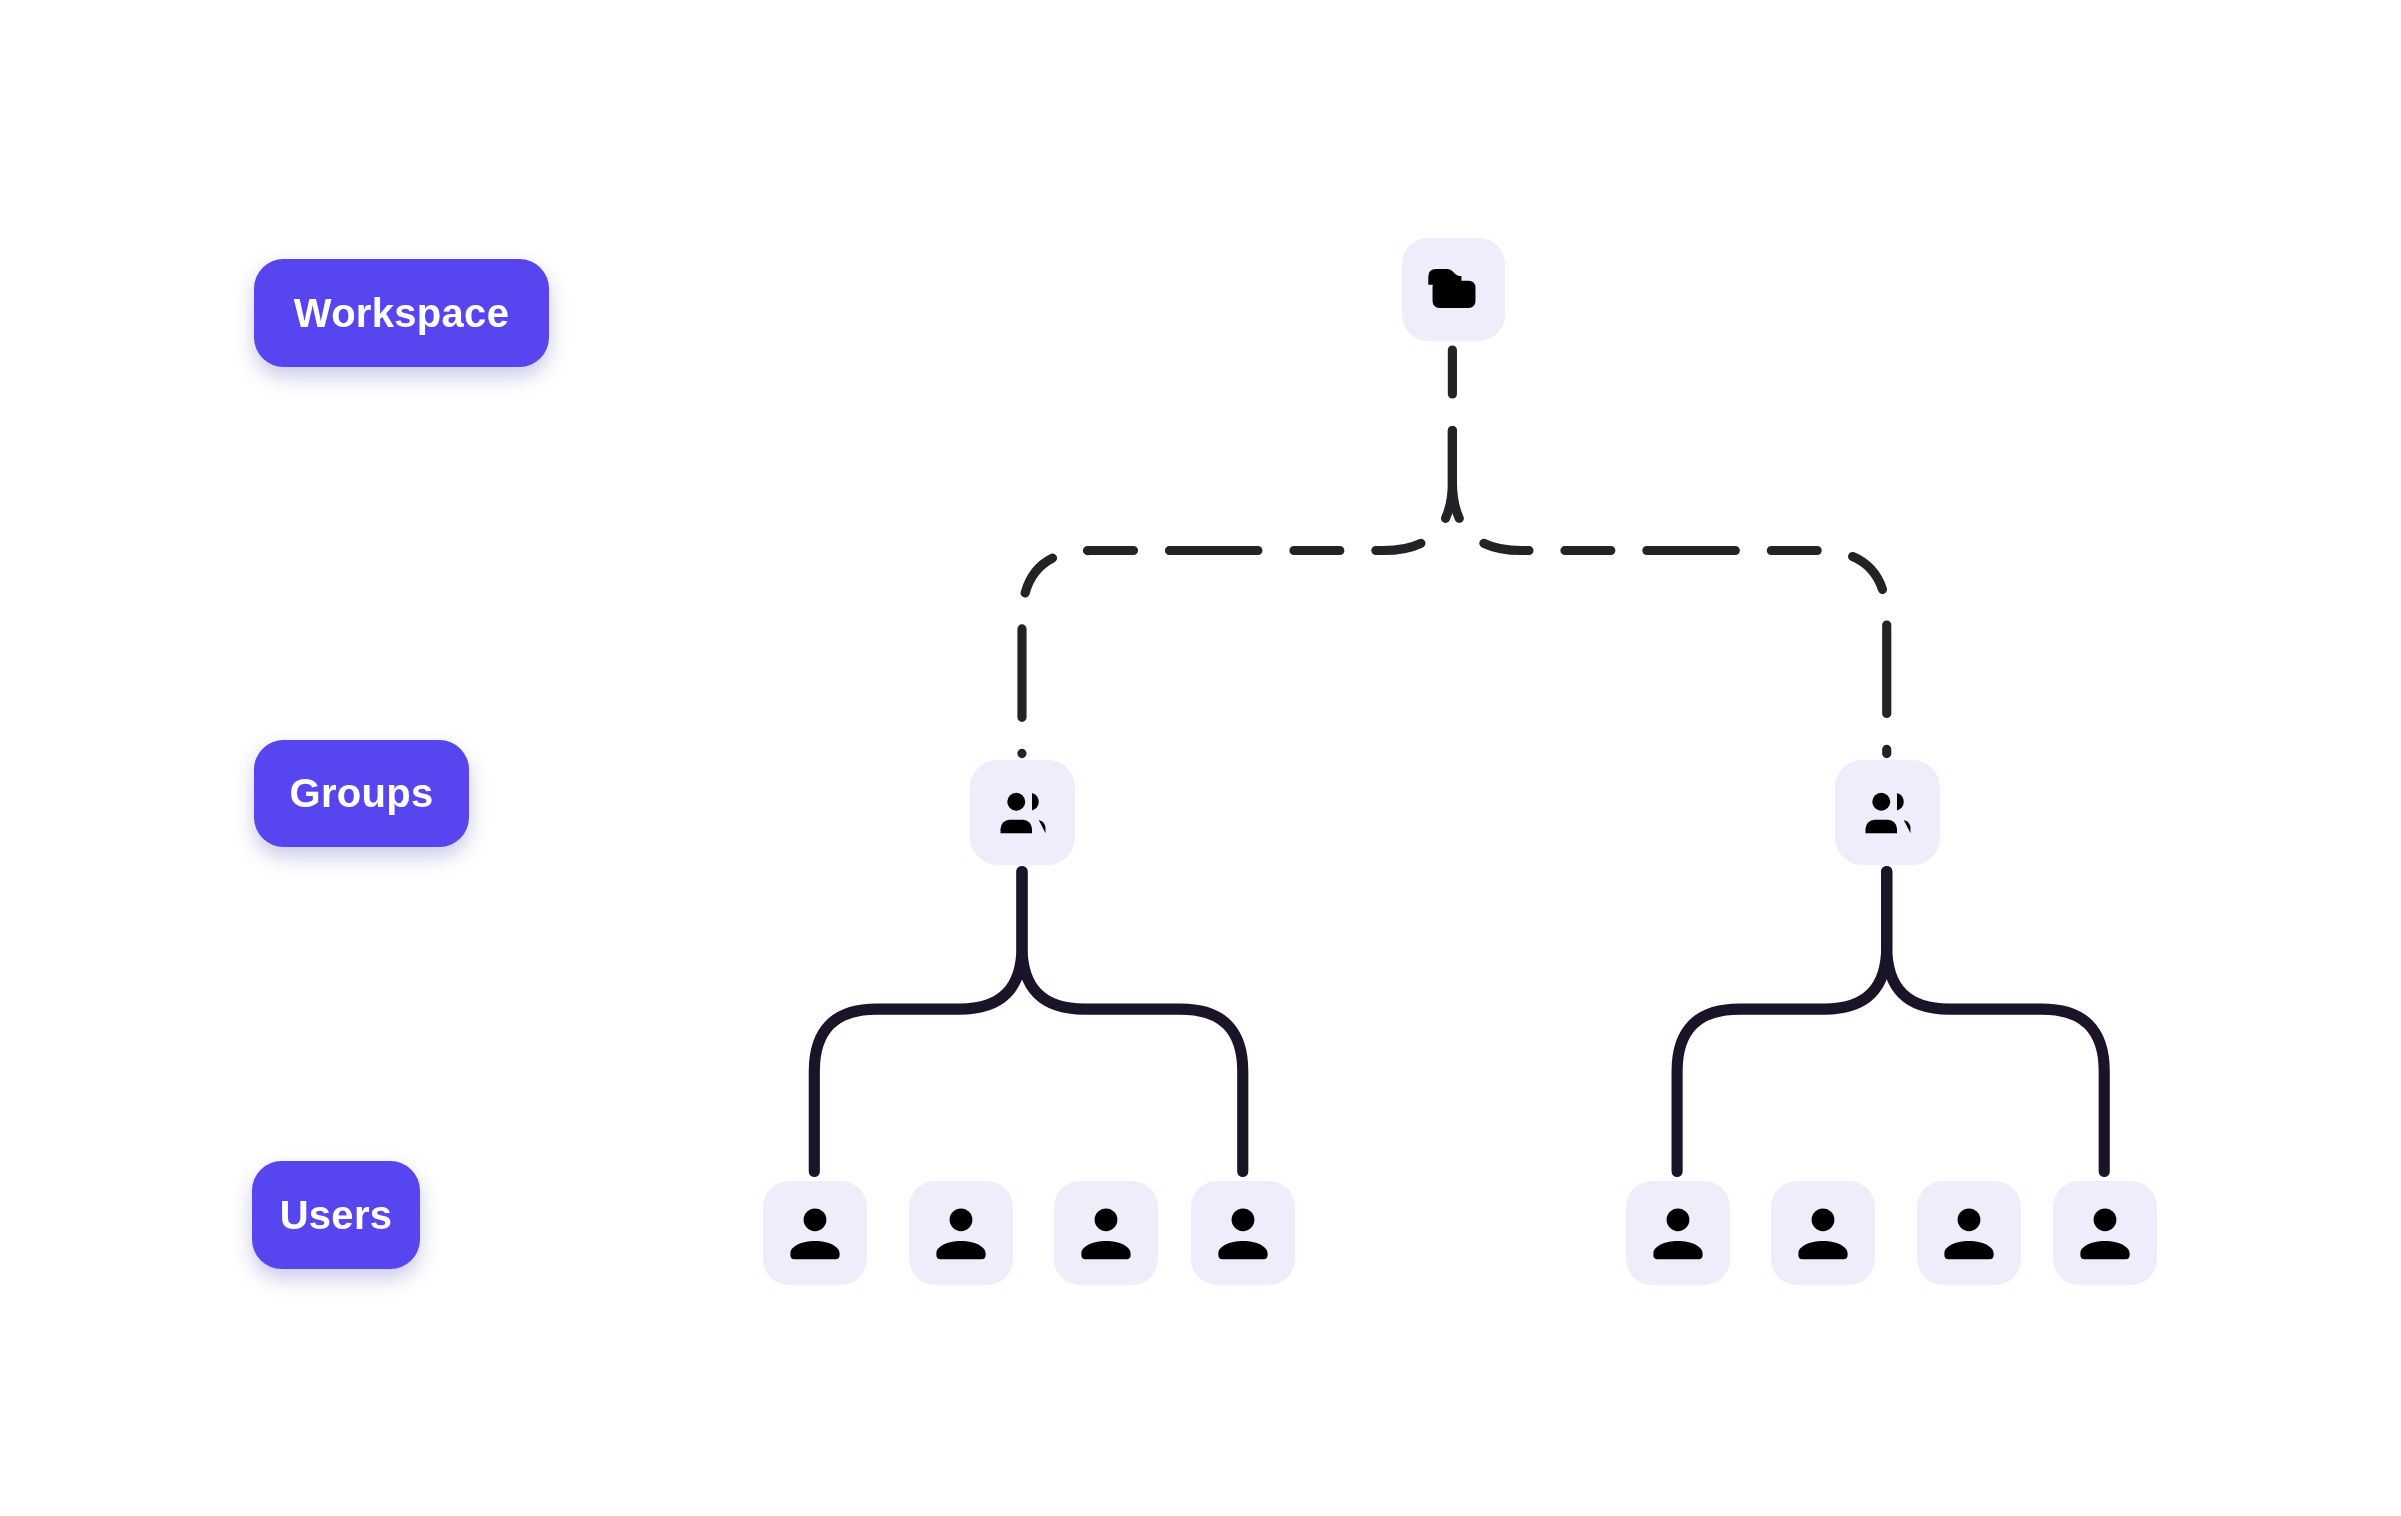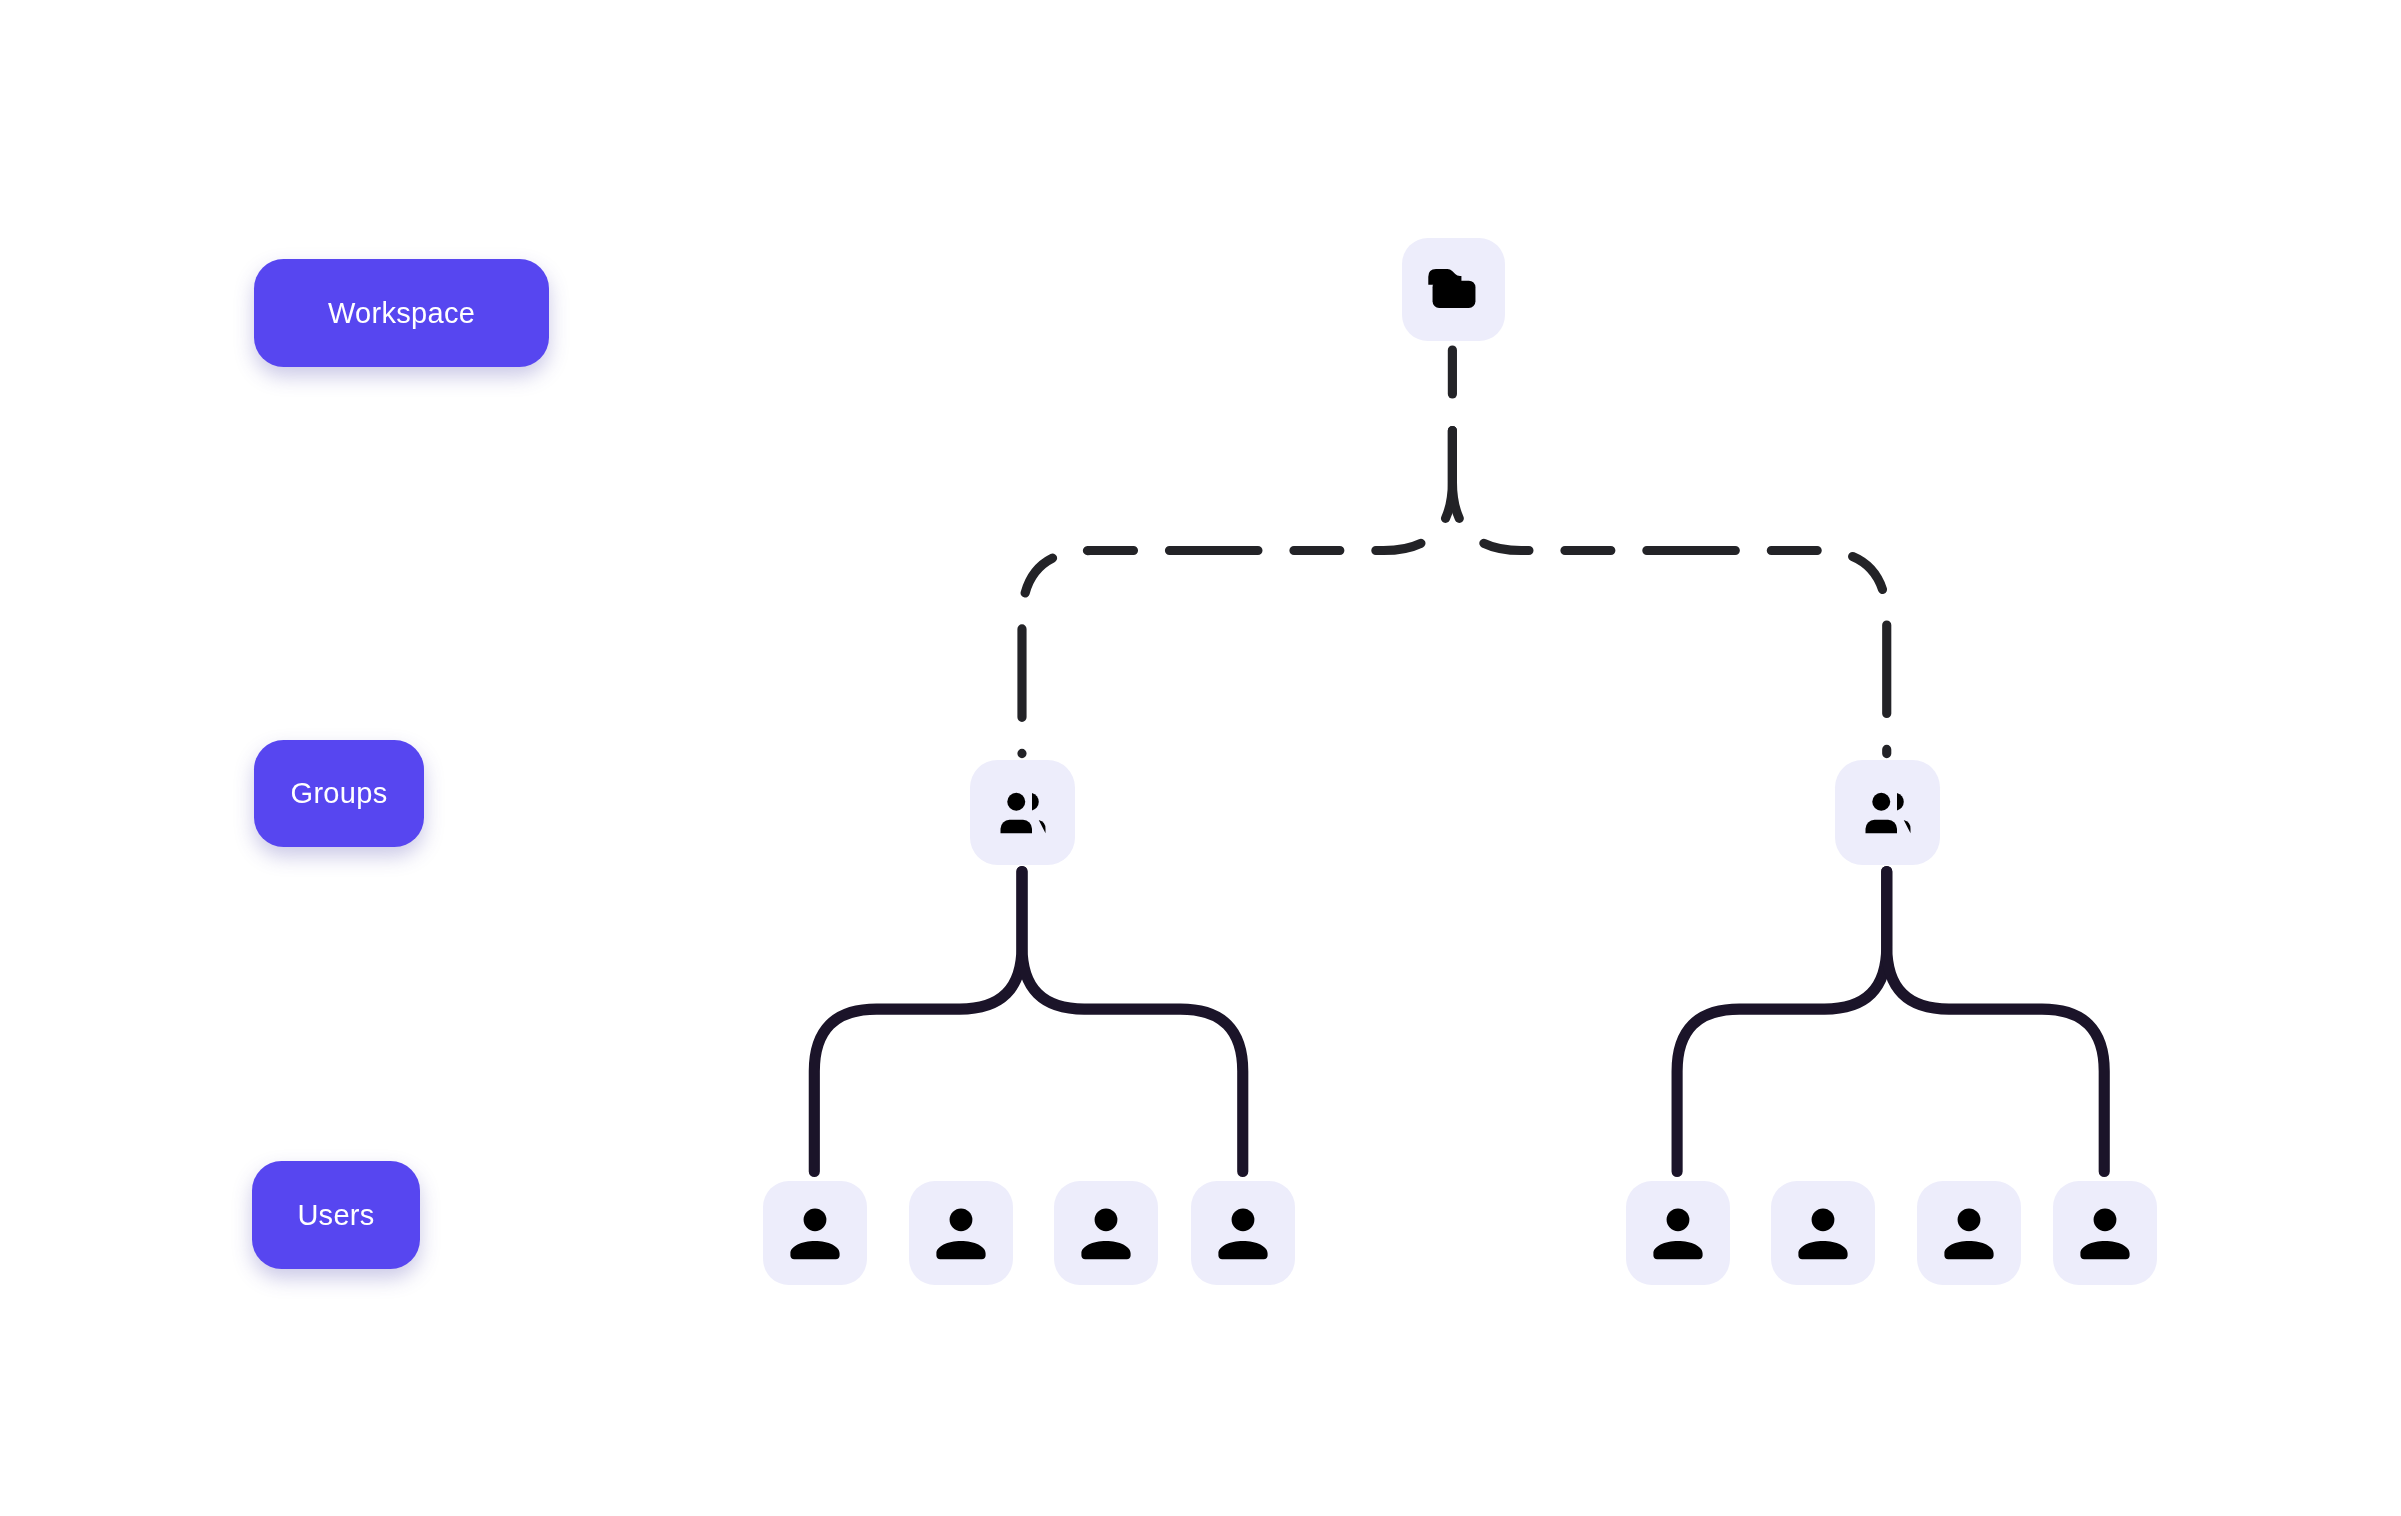--- a/index.html
+++ b/index.html
@@ -22,26 +22,26 @@
   .dashed-stub{stroke:var(--dash);stroke-width:14;stroke-linecap:round;fill:none;}
   .dashed{stroke:var(--dash);stroke-width:14;stroke-linecap:round;fill:none;
           stroke-dasharray:135 55 70 55 70 55;}
   .solid{stroke:var(--solid);stroke-width:17;stroke-linecap:round;fill:none;}
 
   .pill{
     position:absolute;
     display:flex;align-items:center;justify-content:center;
     background:var(--accent);color:var(--pill-text);
     border-radius:29.5px;
-    font-size:29px;font-weight:400;letter-spacing:0.3px;
+    font-size:40px;font-weight:700;letter-spacing:0.3px;
     box-shadow:0 9.2px 19.7px rgba(70,60,170,.28);
     box-sizing:border-box;
   }
   .pill-workspace{left:254px;top:259px;width:295px;height:108px;}
-  .pill-groups{left:254px;top:740px;width:170px;height:107px;}
+  .pill-groups{left:254px;top:740px;width:215px;height:107px;}
   .pill-users{left:252px;top:1161px;width:168px;height:108px;}
 
   .node{
     position:absolute;
     display:flex;align-items:center;justify-content:center;
     background:var(--node-bg);
     color:var(--accent);
     box-sizing:border-box;
   }
   .node-workspace{left:1402px;top:238px;width:103px;height:103px;border-radius:26px;}

